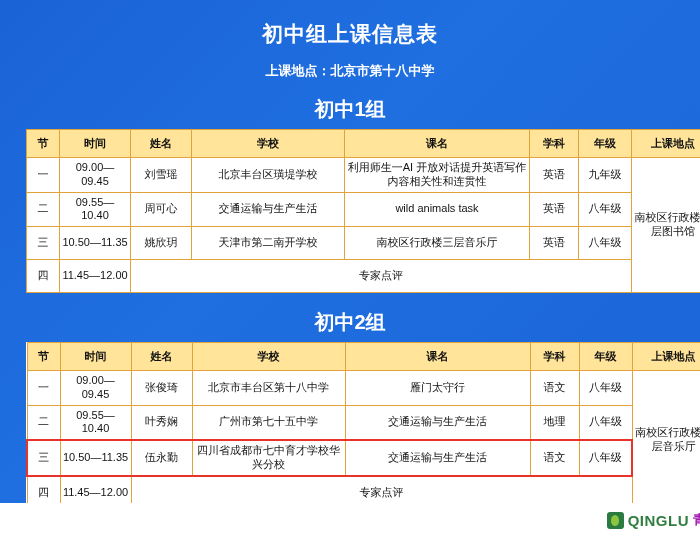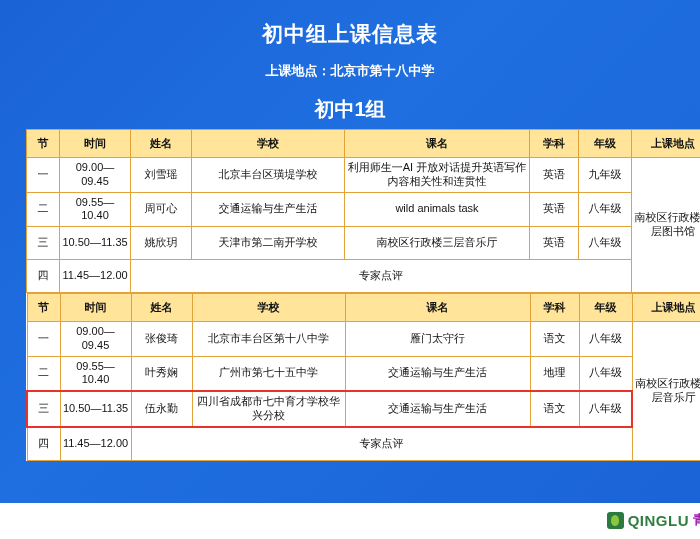--- a/index.html
+++ b/index.html
@@ -197,20 +197,21 @@
         <td>八年级</td>
       </tr>
       <tr>
         <td>四</td>
         <td>11.45—12.00</td>
         <td class="expert-cell" colspan="5">专家点评</td>
       </tr>
     </tbody>
   </table>
 
+  <div class="group-title">初中2组</div>
   <table class="sched">
     <thead>
       <tr>
         <th class="c-jie">节</th>
         <th class="c-time">时间</th>
         <th class="c-name">姓名</th>
         <th class="c-school">学校</th>
         <th class="c-course">课名</th>
         <th class="c-subj">学科</th>
         <th class="c-grade">年级</th>

